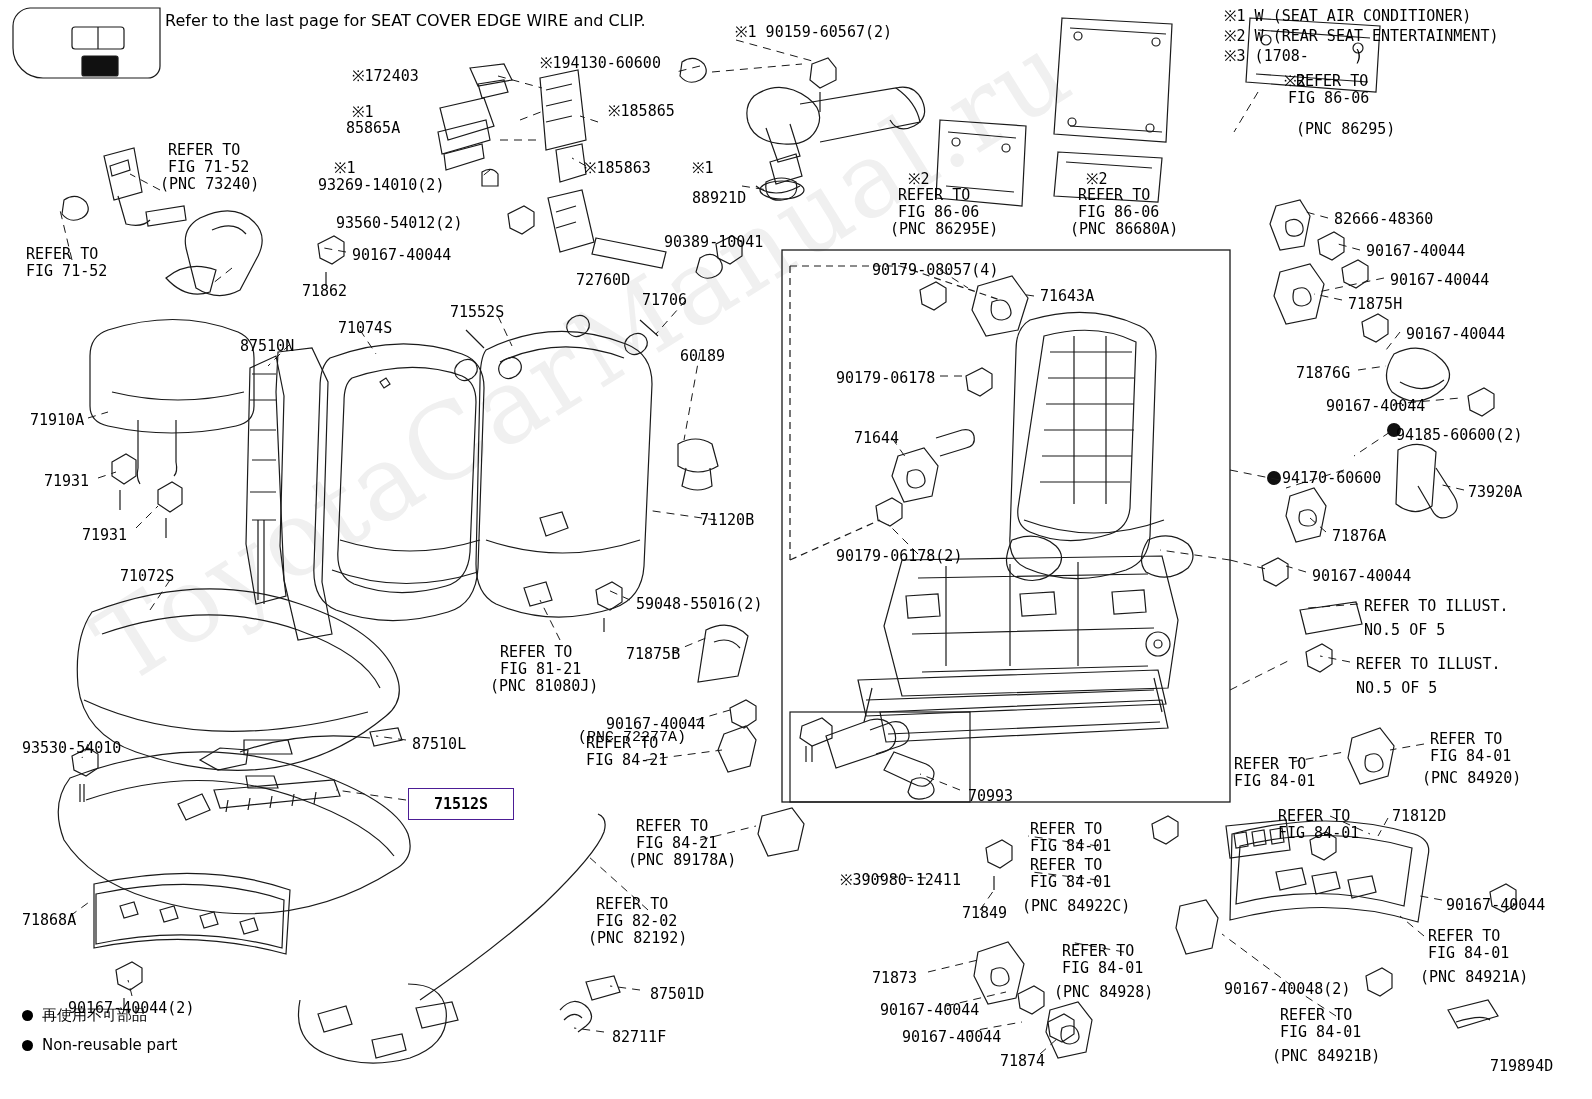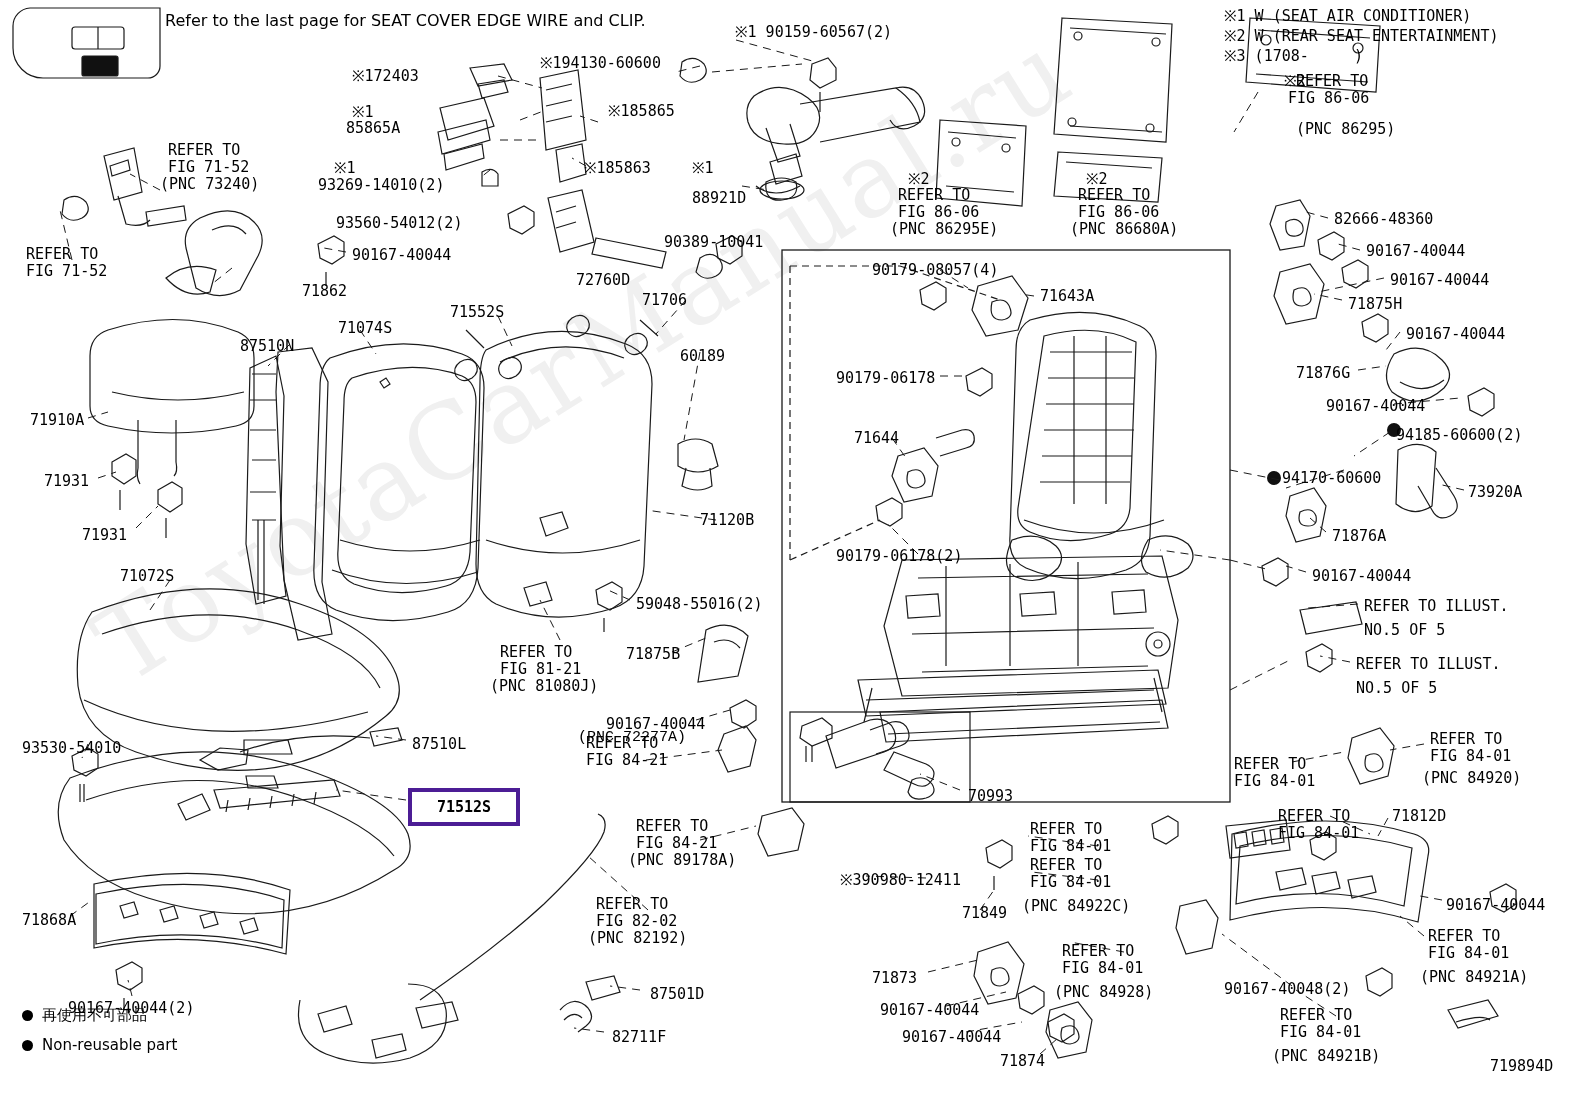--- a/index.html
+++ b/index.html
@@ -1,21 +1,21 @@
 <!DOCTYPE html>
 <html><head>
 <meta charset="utf-8">
 <style>
   html,body{margin:0;padding:0;background:#ffffff;}
   body{width:1592px;height:1099px;position:relative;overflow:hidden;
        font-family:"DejaVu Sans Mono","Liberation Mono",monospace;color:#000;}
   #sheet{position:absolute;left:0;top:0;width:1592px;height:1099px;}
   .lbl{position:absolute;white-space:pre;font-size:15px;line-height:17px;letter-spacing:0px;}
   .sans{font-family:"DejaVu Sans","Liberation Sans",sans-serif;}
-  .hl{position:absolute;border:4px solid #4c1d95;background:#ffffff;
+  .hl{position:absolute;border:1px solid #4c1d95;background:#ffffff;
       display:flex;align-items:center;justify-content:center;font-size:15px;font-weight:bold;
       font-family:"DejaVu Sans Mono","Liberation Mono",monospace;}
   svg.art{position:absolute;left:0;top:0;width:1592px;height:1099px;pointer-events:none;}
   .wm{position:absolute;left:30px;top:330px;width:1000px;transform:rotate(-32deg);
       font-family:"DejaVu Serif","Liberation Serif",serif;font-size:104px;color:#f0f0f0;
       white-space:nowrap;letter-spacing:2px;}
   .dot{display:inline-block;width:11px;height:11px;border-radius:50%;background:#000;margin-right:9px;vertical-align:middle;}
   .legend{position:absolute;font-size:15px;font-family:"DejaVu Sans","Liberation Sans",sans-serif;}
 </style>
 </head>

